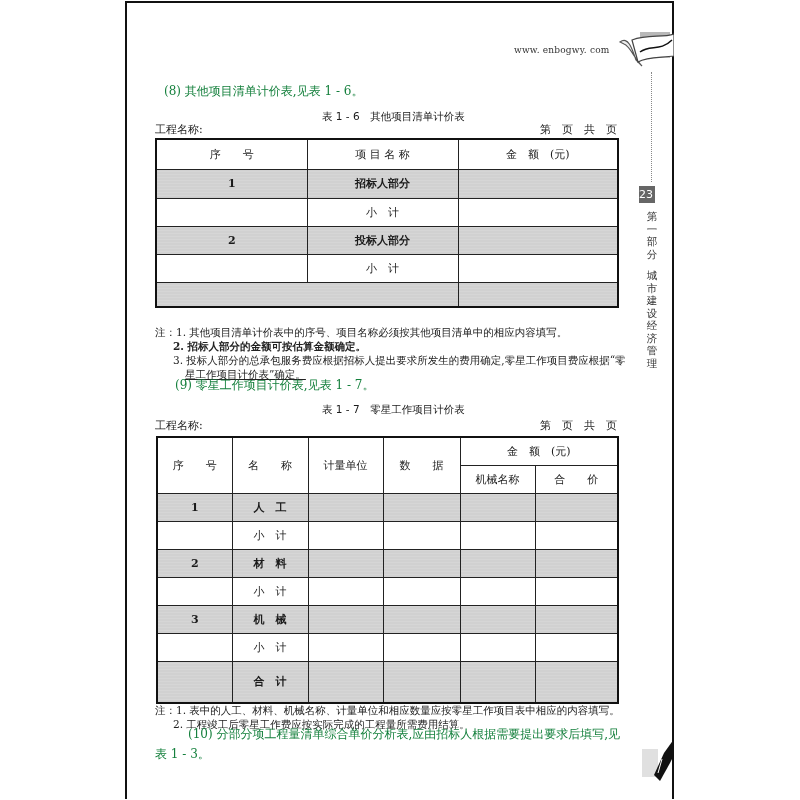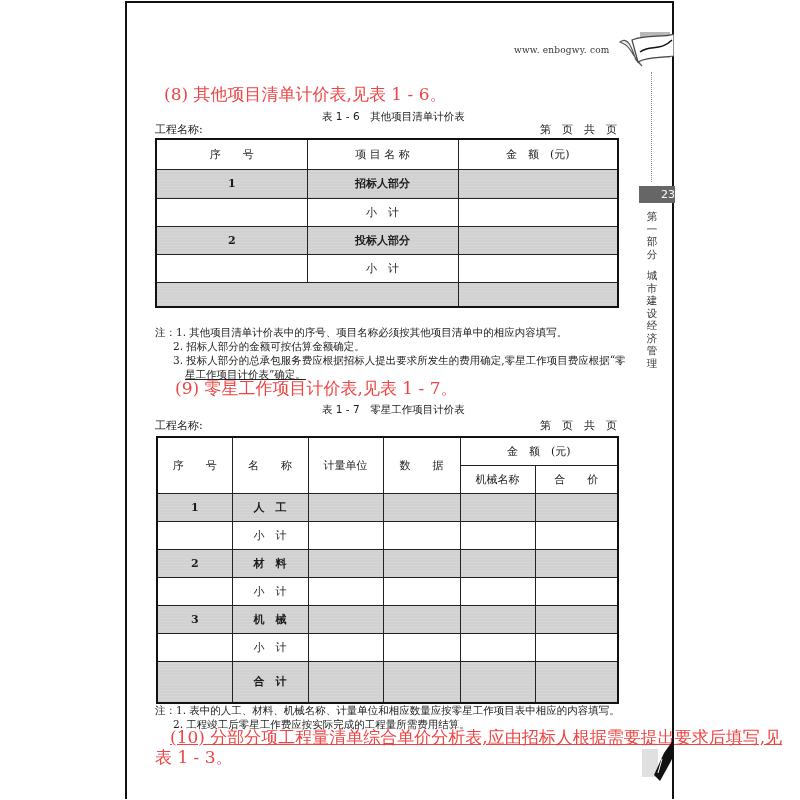--- a/index.html
+++ b/index.html
@@ -4,26 +4,26 @@
 <style>
   html, body { margin:0; padding:0; }
   body { width:800px; height:800px; background:#ffffff; position:relative; overflow:hidden;
          font-family:"DejaVu Serif","Liberation Serif",serif; color:#1a1a1a; }
   .page { position:absolute; left:125px; top:1px; width:549px; height:798px;
           border-left:2px solid #111; border-top:2px solid #111; border-right:2px solid #111; box-sizing:border-box; background:#fff; }
   .abs { position:absolute; }
   .url { left:514px; top:45px; font-size:9px; color:#333; letter-spacing:0.2px; }
   .scroll-icon { left:618px; top:30px; width:56px; height:40px; }
   .dotline { left:651px; top:72px; width:0; height:110px; border-left:1px dotted #888; }
-  .page-tab { left:639px; top:186px; width:36px; height:17px; background:#666; color:#fff;
-              font-size:11px; text-align:right; line-height:17px; font-family:"DejaVu Sans",sans-serif; }
+  .page-tab { left:639px; top:186px; width:16px; height:17px; background:#666; color:#fff;
+              font-size:11px; text-align:left; line-height:17px; font-family:"DejaVu Sans",sans-serif; }
   .vert { left:645px; top:210px; width:14px; font-size:10.5px; line-height:12.5px; color:#333; text-align:center; }
   .vert span { display:block; }
   .gap { height:9px; }
-  .para { font-size:17px; color:#ef4444; }
+  .para { font-size:12px; color:#15803d; }
   .caption { font-size:10.5px; font-weight:normal; font-family:"DejaVu Sans",sans-serif; }
   .meta { font-size:11px; color:#222;text-align:right; }
   table.t { position:absolute; border-collapse:collapse; table-layout:fixed; font-size:11px; }
   table.t td { border:1px solid #222; text-align:center; padding:0; overflow:hidden; white-space:nowrap; }
   table.t .shade td { background:#d6d6d6; background-image:repeating-linear-gradient(0deg, rgba(0,0,0,0.05) 0 1px, transparent 1px 3px); }
   table.t .bold { font-weight:bold; }
   table.t { border:2px solid #111; }
   .note { font-size:10.5px; color:#222; line-height:14px;margin-top:12px; }
   .pen { left:640px; top:735px; width:34px; height:50px; }
 </style>
@@ -97,21 +97,21 @@
     <td></td>
   </tr>
   <tr class="shade" style="height:25px">
     <td colspan="2"></td>
     <td></td>
   </tr>
 </tbody>
   </table>
 
 <div class="abs note" style="left:155px;top:313px;">注：1. 其他项目清单计价表中的序号、项目名称必须按其他项目清单中的相应内容填写。</div>
-<div class="abs note" style="left:173px;top:327px;">2. 招标人部分的金额可按估算金额确定。</div>
+<div class="abs note" style="left:173px;top:327px;font-weight:bold;">2. 招标人部分的金额可按估算金额确定。</div>
 <div class="abs note" style="left:173px;top:341px;">3. 投标人部分的总承包服务费应根据招标人提出要求所发生的费用确定,零星工作项目费应根据“零</div>
 <div class="abs note" style="left:185px;top:355px;text-decoration:underline;">星工作项目计价表”确定。</div>
 
 <div class="abs para" style="left:175px;top:377px;">(9) 零星工作项目计价表,见表 1 - 7。</div>
 <div class="abs caption" style="left:322px;top:403px;">表 1 - 7　零星工作项目计价表</div>
 <div class="abs meta" style="left:155px;top:418px;">工程名称:</div>
 <div class="abs meta" style="left:540px;top:418px;word-spacing:4px;">第　页　共　页</div>
 
 <table class="t" style="left:156px;top:436px;width:461px;">
   <colgroup>
@@ -189,20 +189,20 @@
         <td></td>
         <td></td>
         <td></td>
   </tr>
 </tbody>
   </table>
 
 <div class="abs note" style="left:155px;top:691px;">注：1. 表中的人工、材料、机械名称、计量单位和相应数量应按零星工作项目表中相应的内容填写。</div>
 <div class="abs note" style="left:173px;top:705px;">2. 工程竣工后零星工作费应按实际完成的工程量所需费用结算。</div>
 
-<div class="abs para" style="left:170px;top:726px;text-decoration:underline;">(10) 分部分项工程量清单综合单价分析表,应由招标人根据需要提出要求后填写,见</div>
+<div class="abs para" style="left:188px;top:726px;">(10) 分部分项工程量清单综合单价分析表,应由招标人根据需要提出要求后填写,见</div>
 <div class="abs para" style="left:155px;top:746px;">表 1 - 3。</div>
 
 <svg class="abs pen" viewBox="0 0 34 50">
   <rect x="2" y="14" width="16" height="28" fill="#ccc" opacity="0.6"></rect>
   <path d="M34 4 L24 18 L14 40 L20 46 L30 28 L34 20 Z" fill="#111"></path>
   <path d="M22 24 L18 38" stroke="#fff" stroke-width="1"></path>
 </svg>
 
 </body></html>

